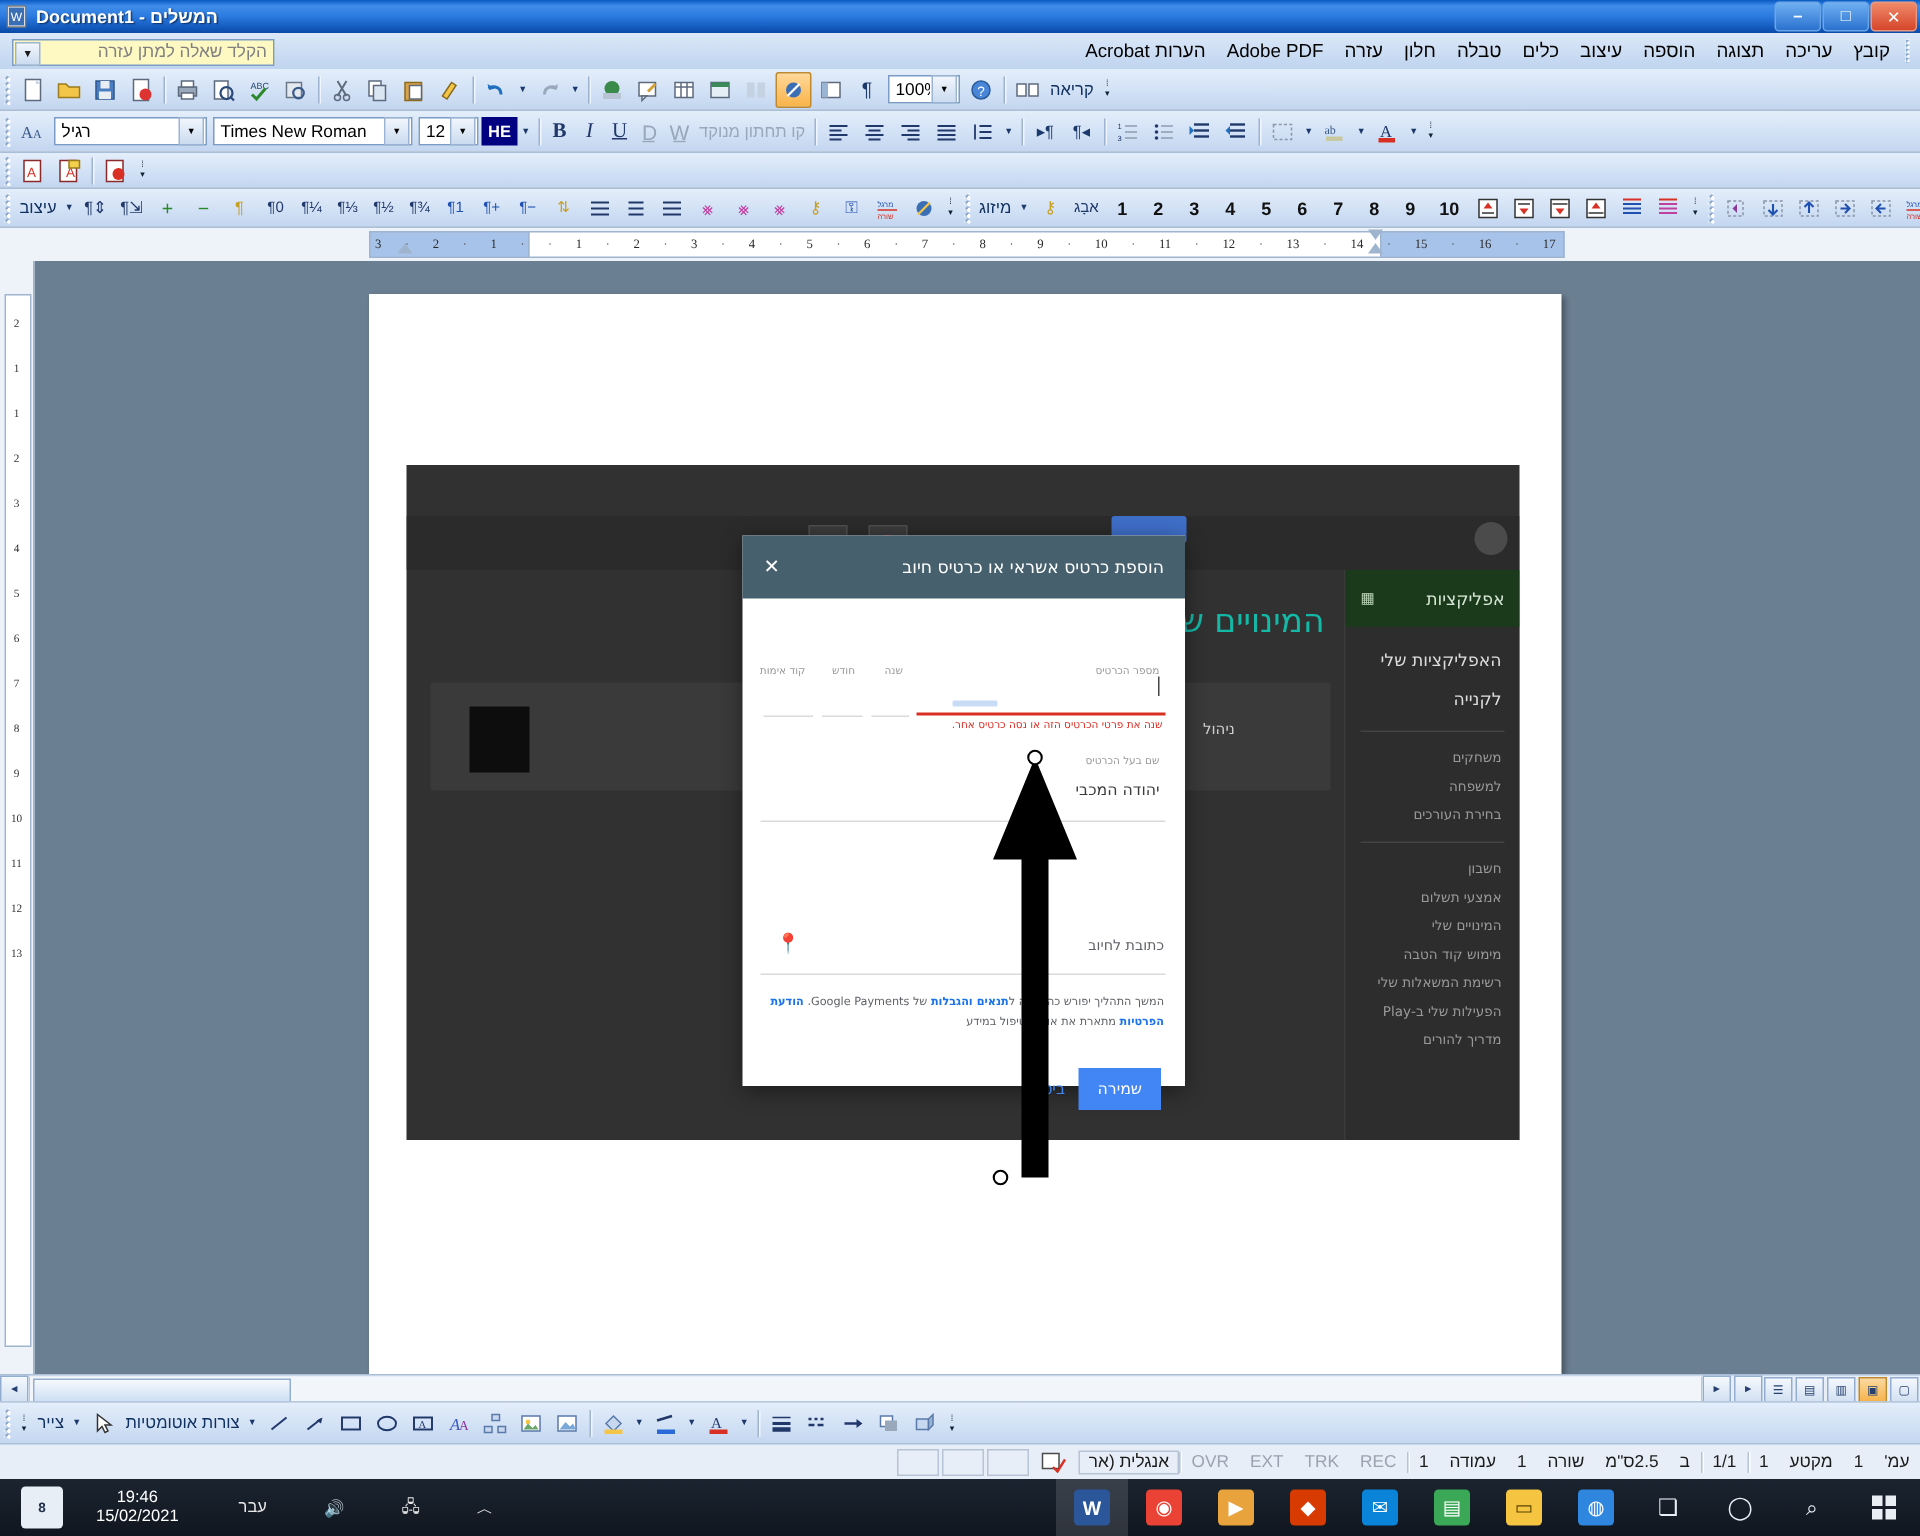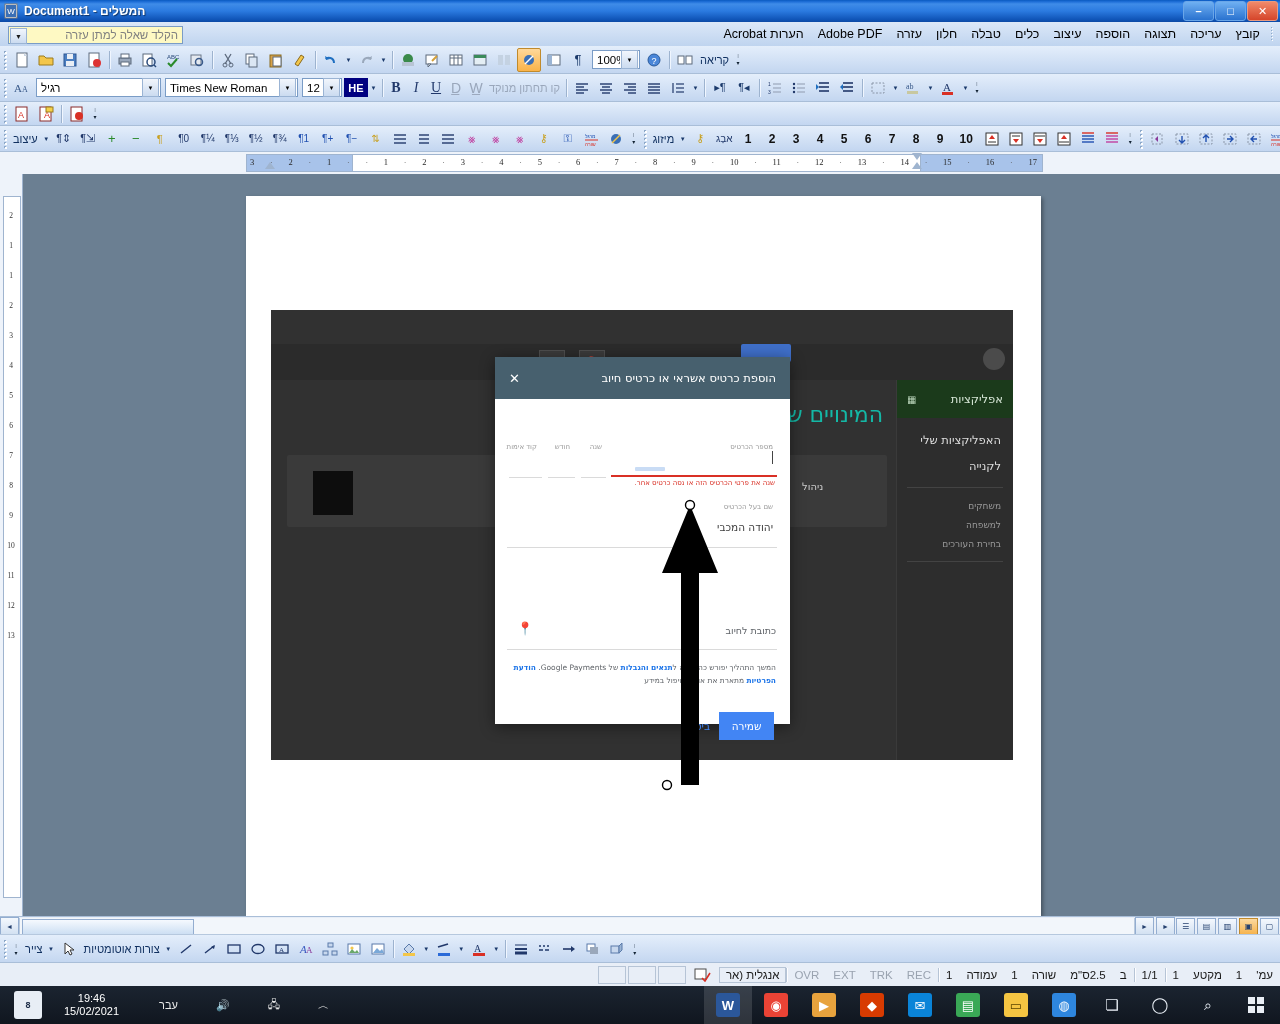--- a/index.html
+++ b/index.html
@@ -415,21 +415,21 @@
   </div>
 
   <div class="toolbar tbrow2">
     <div class="tgrip"></div>
     <div class="tbtn">
       <svg width="18" height="16">
           <text x="1" y="12" font-size="11" fill="#3a5a8a" font-family="serif">A</text>
           <text x="9" y="12" font-size="8" fill="#3a5a8a" font-family="serif">A</text>
         </svg>
       </div>
-    <div class="combo" style="width:125px">
+    <div class="combo" style="width:102px">
       <span class="txt">רגיל</span>
       <span class="btn">▼</span>
     </div>
     <div class="combo" style="width:133px">
       <span class="txt" style="direction:ltr;text-align:left">Times New Roman</span>
       <span class="btn">▼</span>
     </div>
     <div class="combo" style="width:40px">
       <span class="txt" style="text-align:center">12</span>
       <span class="btn">▼</span>
@@ -899,20 +899,29 @@
         <div>האפליקציות שלי</div>
         <div>לקנייה</div>
       </div>
       <div class="side-div"></div>
       <div class="side-sm">
         <div>משחקים</div>
         <div>למשפחה</div>
         <div>בחירת העורכים</div>
       </div>
       <div class="side-div"></div>
+      <div class="side-sm">
+        <div>חשבון</div>
+        <div>אמצעי תשלום</div>
+        <div>המינויים שלי</div>
+        <div>מימוש קוד הטבה</div>
+        <div>רשימת המשאלות שלי</div>
+        <div>הפעילות שלי ב-Play</div>
+        <div>מדריך להורים</div>
+      </div>
     </div>
     <div class="shot-main">
       <div class="sub-title">המינויים של</div>
       <div class="sub-card">
         <div class="sub-thumb"></div>
         <div class="sub-date">2021</div>
         <div class="sub-manage">ניהול</div>
       </div>
     </div>
   </div>

